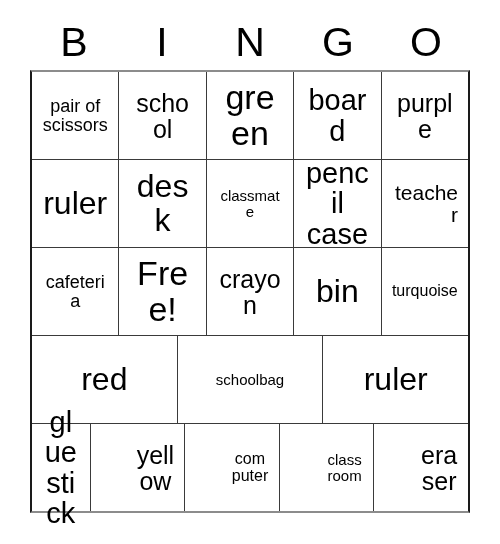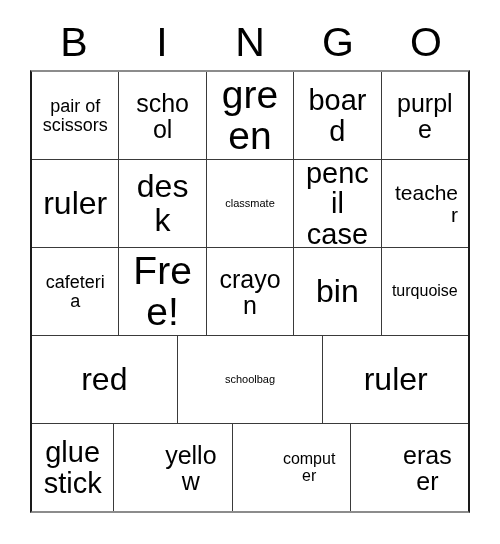--- a/index.html
+++ b/index.html
@@ -89,27 +89,27 @@
     display: block;
     width: 100%;
     line-height: 1.04;
     color: #000000;
     word-wrap: break-word;
     overflow-wrap: break-word;
   }
 
   
   .fs-xl   { font-size: 32px; }
-  .fs-lg   { font-size: 39px; }
+  .fs-lg   { font-size: 34px; }
   .fs-md   { font-size: 29px; }
   .fs-sm   { font-size: 25px; }
   .fs-xs   { font-size: 21px; text-align: right; }
   .fs-xxs  { font-size: 18px; }
   .fs-tiny { font-size: 16px; }
-  .fs-mini { font-size: 11px; }
+  .fs-mini { font-size: 15px; }
 </style>
 </head>
 <body>
 
 <div id="bingo-card">
 
   <div id="bingo-header">
       <div class="header-letter">B</div>
       <div class="header-letter">I</div>
       <div class="header-letter">N</div>
@@ -184,18 +184,21 @@
         <div class="bingo-cell">
           <span class="cell-text fs-md">glue stick</span>
         </div>
         <div class="bingo-cell">
           <span class="cell-text fs-sm">yellow</span>
         </div>
         <div class="bingo-cell">
           <span class="cell-text fs-tiny">computer</span>
         </div>
         <div class="bingo-cell">
+          <span class="cell-text fs-mini">classroom</span>
+        </div>
+        <div class="bingo-cell">
           <span class="cell-text fs-sm">eraser</span>
         </div>
       </div>
     </div>
 
 </div>
 
 </body></html>

